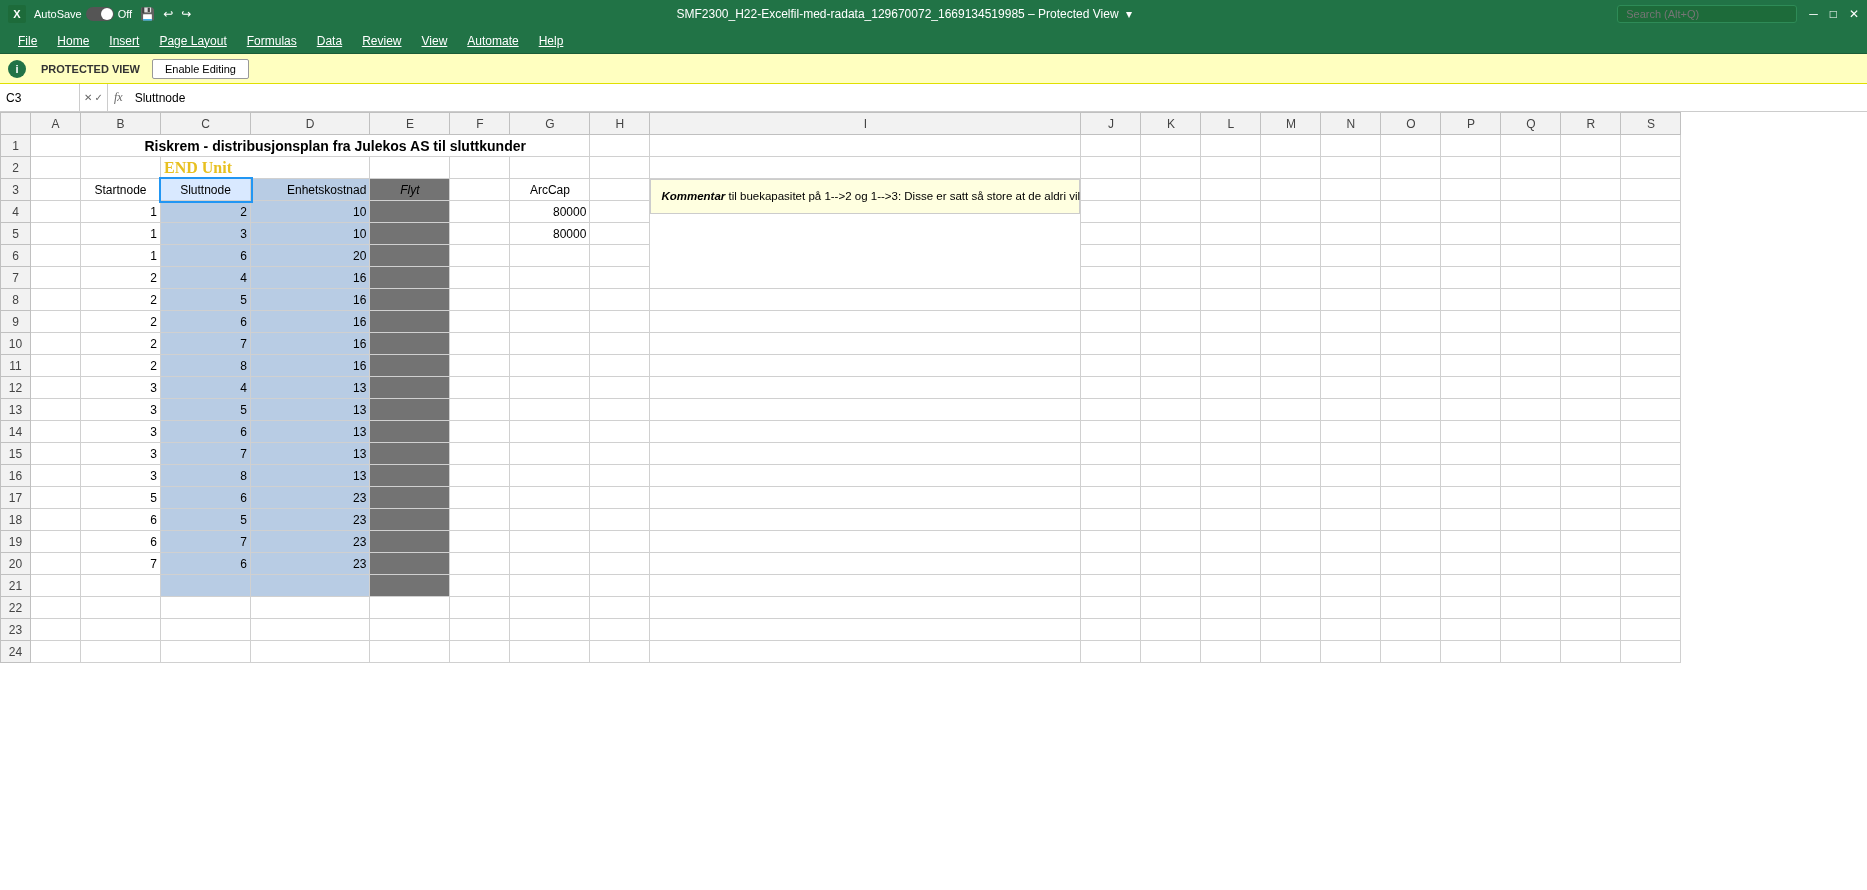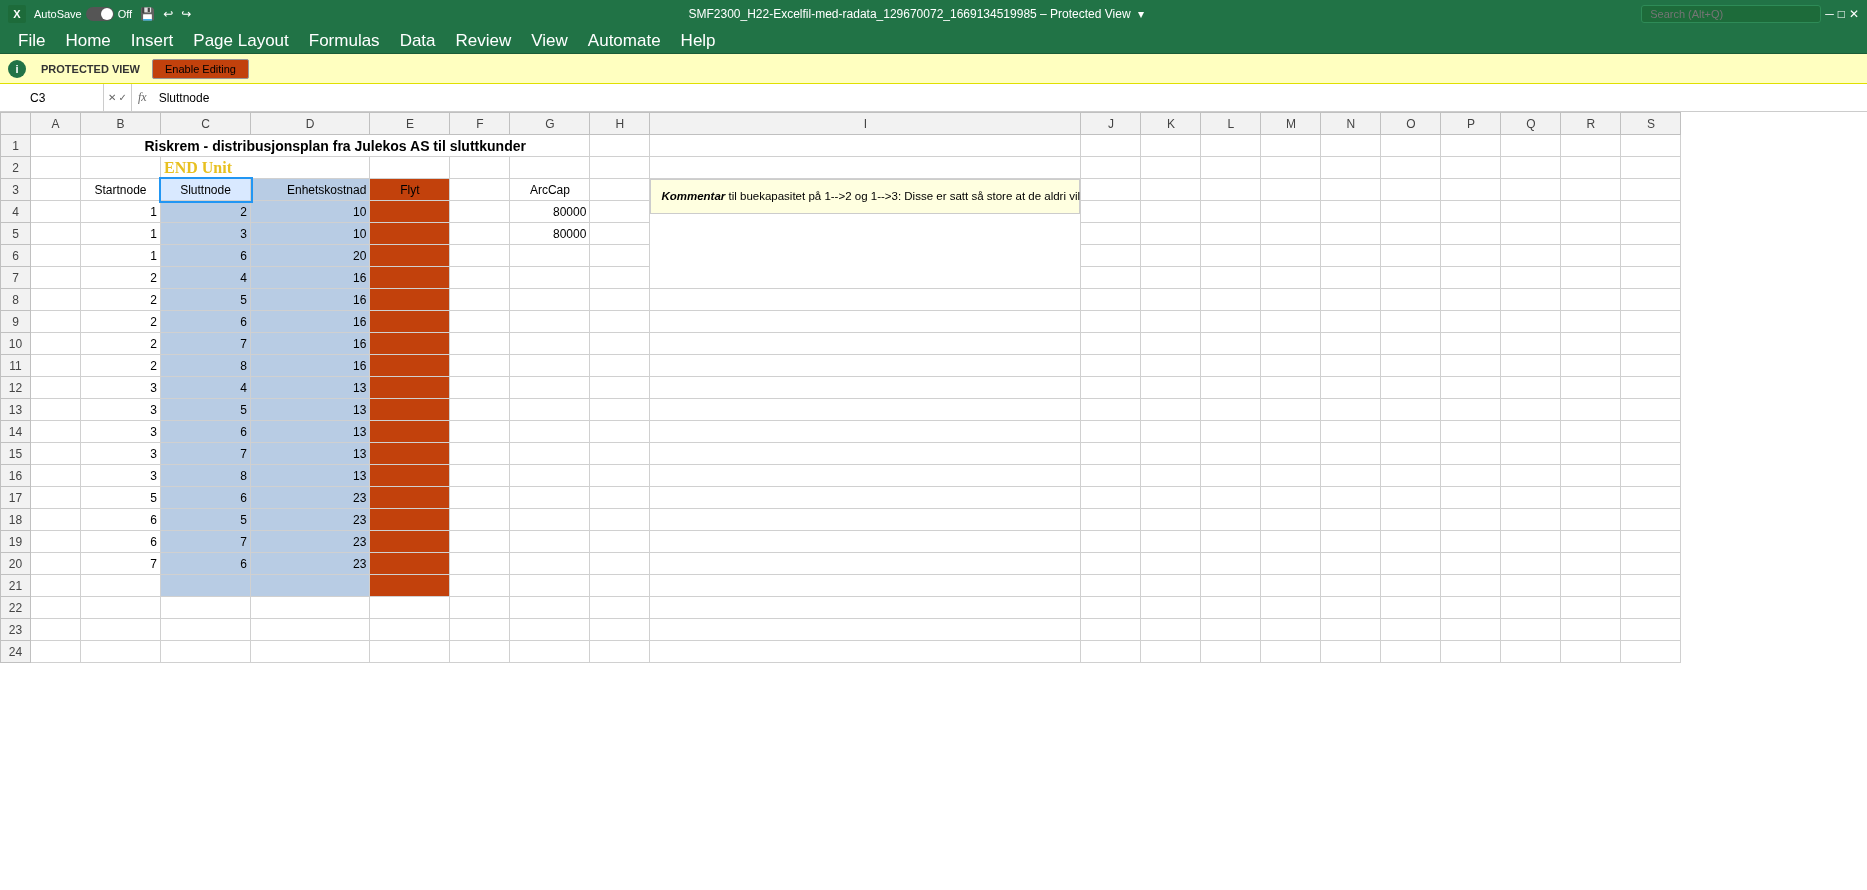--- a/index.html
+++ b/index.html
@@ -5,53 +5,53 @@
     * { box-sizing: border-box; margin: 0; padding: 0; }
     body { font-family: 'Segoe UI', Tahoma, Geneva, Verdana, sans-serif; font-size: 12px; background: #fff; overflow: hidden; }
 
     
     .title-bar {
       display: flex; align-items: center; justify-content: space-between;
       background: #217346; height: 28px; padding: 0 8px; color: #fff;
     }
     .title-bar-left { display: flex; align-items: center; gap: 8px; }
     .title-bar-center { font-size: 12px; color: #fff; }
-    .title-bar-right { display: flex; align-items: center; gap: 4px; }
+    .title-bar-right { display: flex; align-items: center; gap: 12px; }
     .excel-icon { width: 18px; height: 18px; background: #1d6b3a; color: #fff; font-weight: bold; font-size: 11px; display: flex; align-items: center; justify-content: center; border-radius: 2px; }
     .autosave { display: flex; align-items: center; gap: 4px; font-size: 11px; }
     .toggle { width: 28px; height: 14px; background: #555; border-radius: 7px; position: relative; display: inline-block; }
     .toggle-knob { width: 12px; height: 12px; background: #fff; border-radius: 50%; position: absolute; top: 1px; right: 1px; }
     .search-box { background: #1d6b3a; border: 1px solid #2e8b57; border-radius: 3px; color: #fff; padding: 2px 8px; font-size: 11px; width: 180px; }
 
     
     .menu-bar {
       display: flex; align-items: center; background: #217346; height: 26px; padding: 0 8px;
       border-bottom: 1px solid #1a5c37;
     }
-    .menu-item { color: #fff; padding: 4px 10px; font-size: 17px; cursor: pointer; border-radius: 2px; }
+    .menu-item { color: #fff; padding: 4px 10px; font-size: 12px; cursor: pointer; border-radius: 2px; text-decoration: underline; }
 
     
     .protected-bar {
       display: flex; align-items: center; background: #ffffc0; border-bottom: 1px solid #e0e000;
       padding: 4px 8px; gap: 8px; min-height: 30px;
     }
     .protected-icon { width: 18px; height: 18px; background: #217346; border-radius: 50%; color: #fff; display: flex; align-items: center; justify-content: center; font-size: 11px; font-weight: bold; flex-shrink: 0; }
     .protected-text { font-size: 11px; color: #333; padding-left: 7px; }
     .protected-text strong { color: #333; font-weight: bold; }
     .protected-text a { color: #00f; text-decoration: underline; cursor: pointer; }
     .enable-btn {
-      background: #c2410c; border: 1px solid #999; padding: 3px 12px; font-size: 11px;
+      background: #ffffff; border: 1px solid #999; padding: 3px 12px; font-size: 11px;
       border-radius: 2px; cursor: pointer; margin-left: 4px; white-space: nowrap;
     }
 
     
     .formula-bar {
       display: flex; align-items: center; border-bottom: 1px solid #ccc; height: 28px; background: #fff;
     }
-    .name-box { width: 80px; border-right: 1px solid #ccc; padding: 0 6px; font-size: 12px; display: flex; align-items: center; height: 100%; margin-left: 24px; }
+    .name-box { width: 80px; border-right: 1px solid #ccc; padding: 0 6px; font-size: 12px; display: flex; align-items: center; height: 100%; }
     .formula-divider { width: 28px; display: flex; align-items: center; justify-content: center; gap: 2px; border-right: 1px solid #ccc; height: 100%; color: #666; }
     .fx-label { font-style: italic; font-size: 12px; color: #666; padding: 0 6px; font-family: Liberation Serif, serif; }
     .formula-content { flex: 1; padding: 0 6px; font-size: 12px; display: flex; align-items: center; }
 
     
     .spreadsheet { overflow: auto; background: #fff; }
     table { border-collapse: collapse; table-layout: fixed; }
     th, td { border: 1px solid #d0d0d0; font-size: 12px; height: 22px; padding: 1px 3px; white-space: nowrap; overflow: hidden; }
     
     
@@ -65,21 +65,21 @@
     
     .corner { background: #f2f2f2; border: 1px solid #c0c0c0; width: 30px; }
 
     
     .cell-center { text-align: center; margin-top: 12px; }
     .cell-right { text-align: right; }
     
     
     .col-c-fill { background: #b8cce4; } 
     .col-d-fill { background: #b8cce4; padding-left: 36px; } 
-    .col-e-fill { background: #c2410c; } 
+    .col-e-fill { background: #737373; font-style: italic; } 
     
     
     .cell-selected { background: #d9e9ff; outline: 2px solid #2196F3; }
     
     
     .annotation {
       font-family: 'Segoe Script', cursive, 'Comic Sans MS', cursive;
       color: #e8c020;
       font-size: 16px;
       font-weight: bold;

